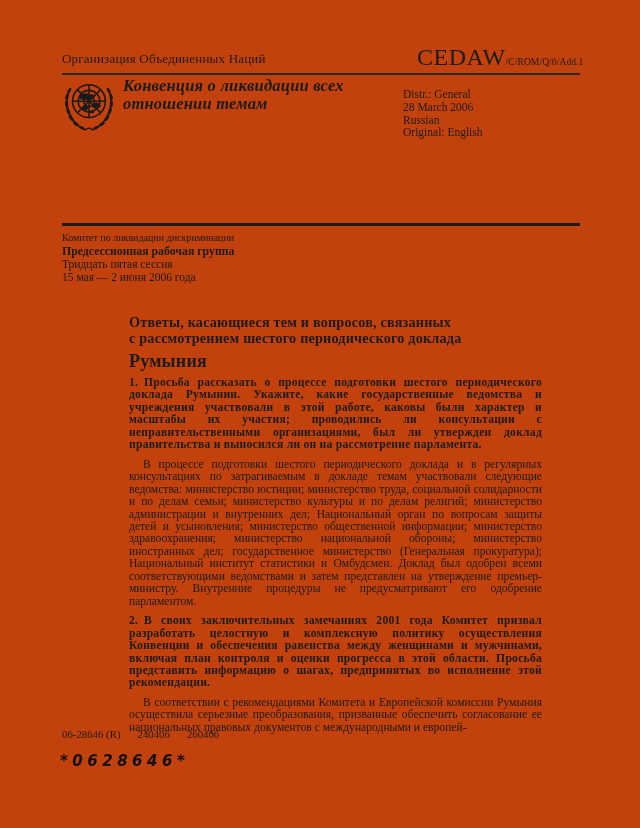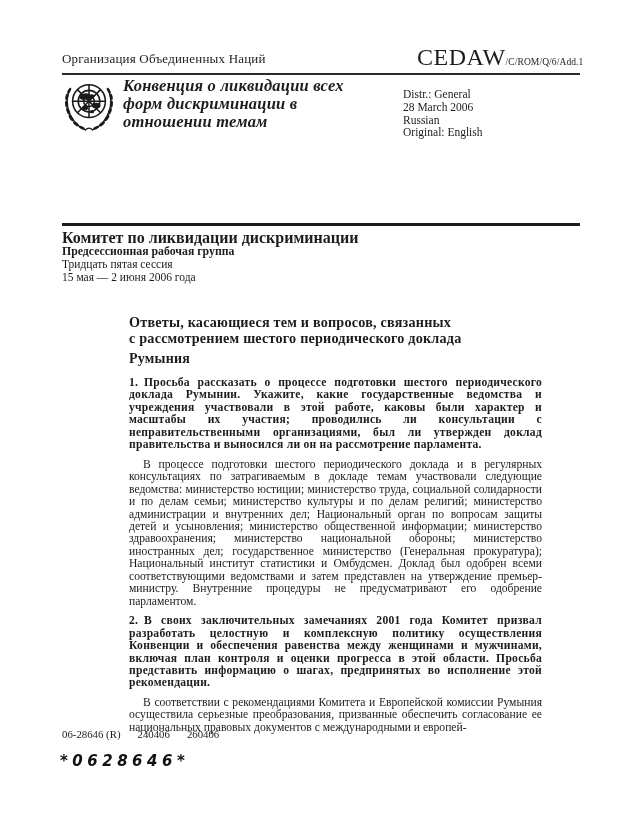--- a/index.html
+++ b/index.html
@@ -1,21 +1,21 @@
 <!DOCTYPE html>
 <html><head>
 <meta charset="utf-8">
 <style>
   * { margin: 0; padding: 0; box-sizing: border-box; }
   html, body { background: #e8e8e8; }
   .page {
     position: relative;
     width: 640px;
     height: 828px;
-    background: #ffffff;
+    background: #c2410c;
     font-family: "Liberation Serif", "DejaVu Serif", serif;
     color: #1c1c1c;
     overflow: hidden;
   }
 
   
   .org-name {
     position: absolute;
     left: 62px; top: 51px;
     font-size: 13px;
@@ -68,39 +68,39 @@
     position: absolute;
     left: 62px; top: 223px;
     width: 518px; height: 2.5px;
     background: #1c1c1c;
   }
   .committee {
     position: absolute;
     left: 62px; top: 232px;
     line-height: 12.9px;
   }
-  .committee .c-bold { font-weight: bold; font-size: 16px; }
+  .committee .c-bold { font-weight: normal; font-size: 10px; }
   .committee .c-group { font-weight: bold; font-size: 11.8px; }
   .committee .c-reg { font-size: 11.5px; }
 
   
   .report-title {
     position: absolute;
     left: 129px; top: 315px;
     width: 430px;
     font-weight: bold;
     font-size: 14.2px;
     line-height: 15.6px;
     letter-spacing: 0.2px;
   }
   .country {
     position: absolute;
     left: 129px; top: 351px;
     font-weight: bold;
-    font-size: 14px;
+    font-size: 18px;
     letter-spacing: 0.2px;
   }
 
   
   .body-text {
     position: absolute;
     left: 129px; top: 377px;
     width: 413px;
     font-size: 11.6px;
     line-height: 12.45px;
@@ -194,21 +194,20 @@
         <ellipse cx="51.6" cy="33.5" rx="3.8" ry="1.6" transform="rotate(110 51.6 33.5)"></ellipse>
         <ellipse cx="48.5" cy="40.5" rx="3.8" ry="1.6" transform="rotate(125 48.5 40.5)"></ellipse>
         <ellipse cx="43.5" cy="46.5" rx="3.7" ry="1.6" transform="rotate(140 43.5 46.5)"></ellipse>
         <ellipse cx="37.5" cy="50.5" rx="3.4" ry="1.5" transform="rotate(155 37.5 50.5)"></ellipse>
       </g>
     </svg>
   </div>
 
   <div class="conv-title">
     <div>Конвенция о ликвидации всех</div>
-    <div>форм дискриминации в</div>
     <div>отношении темам</div>
   </div>
 
   <div class="distr">
     <div>Distr.: General</div>
     <div>28 March 2006</div>
     <div>Russian</div>
     <div>Original: English</div>
   </div>
 

